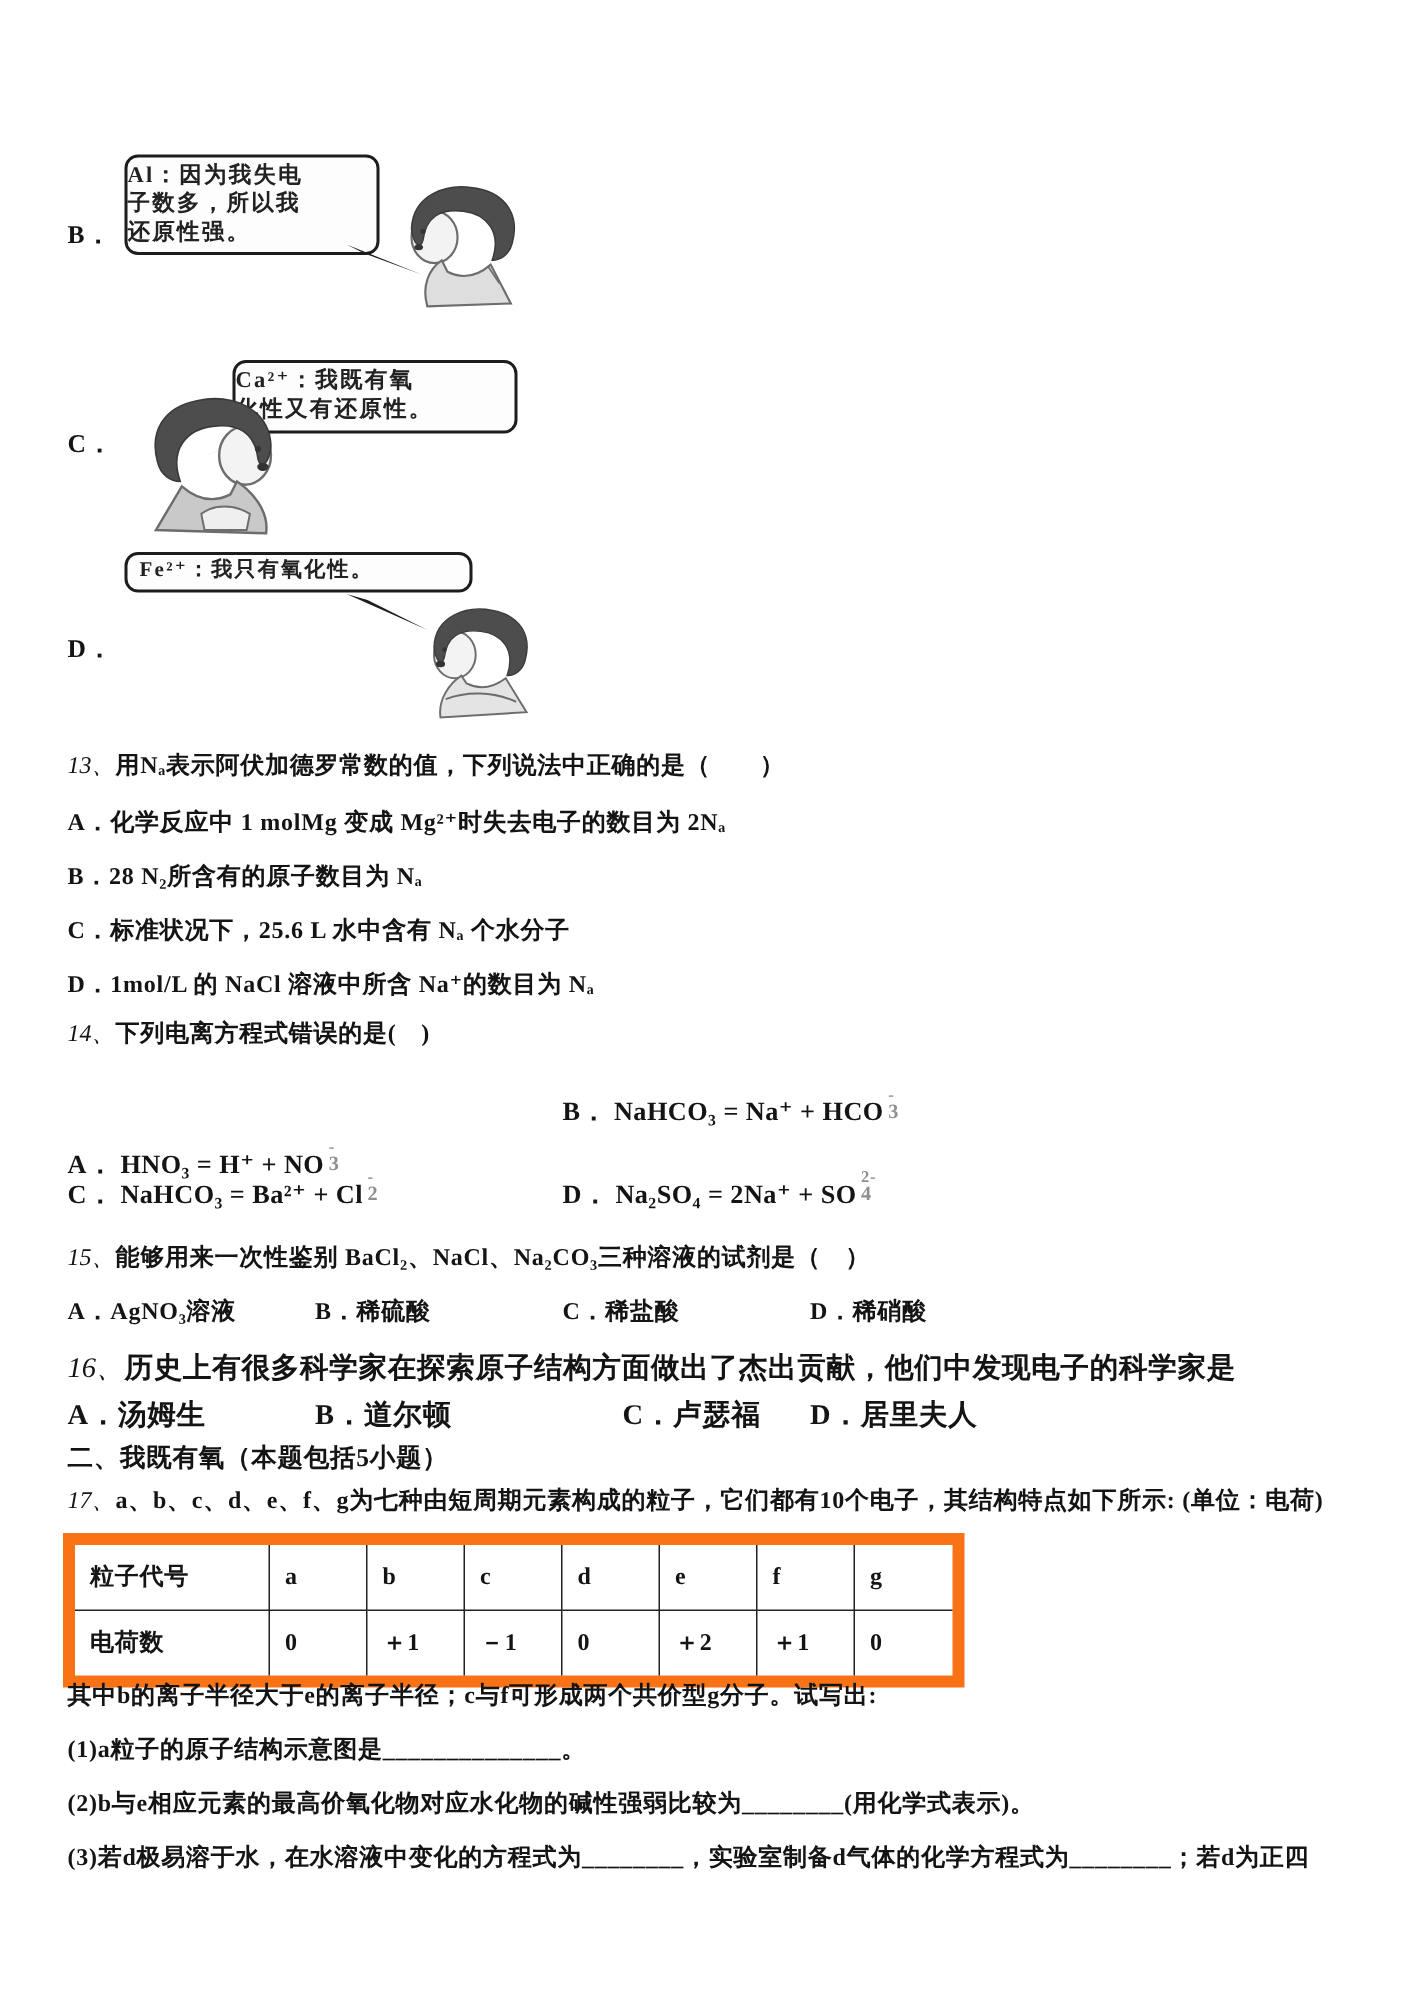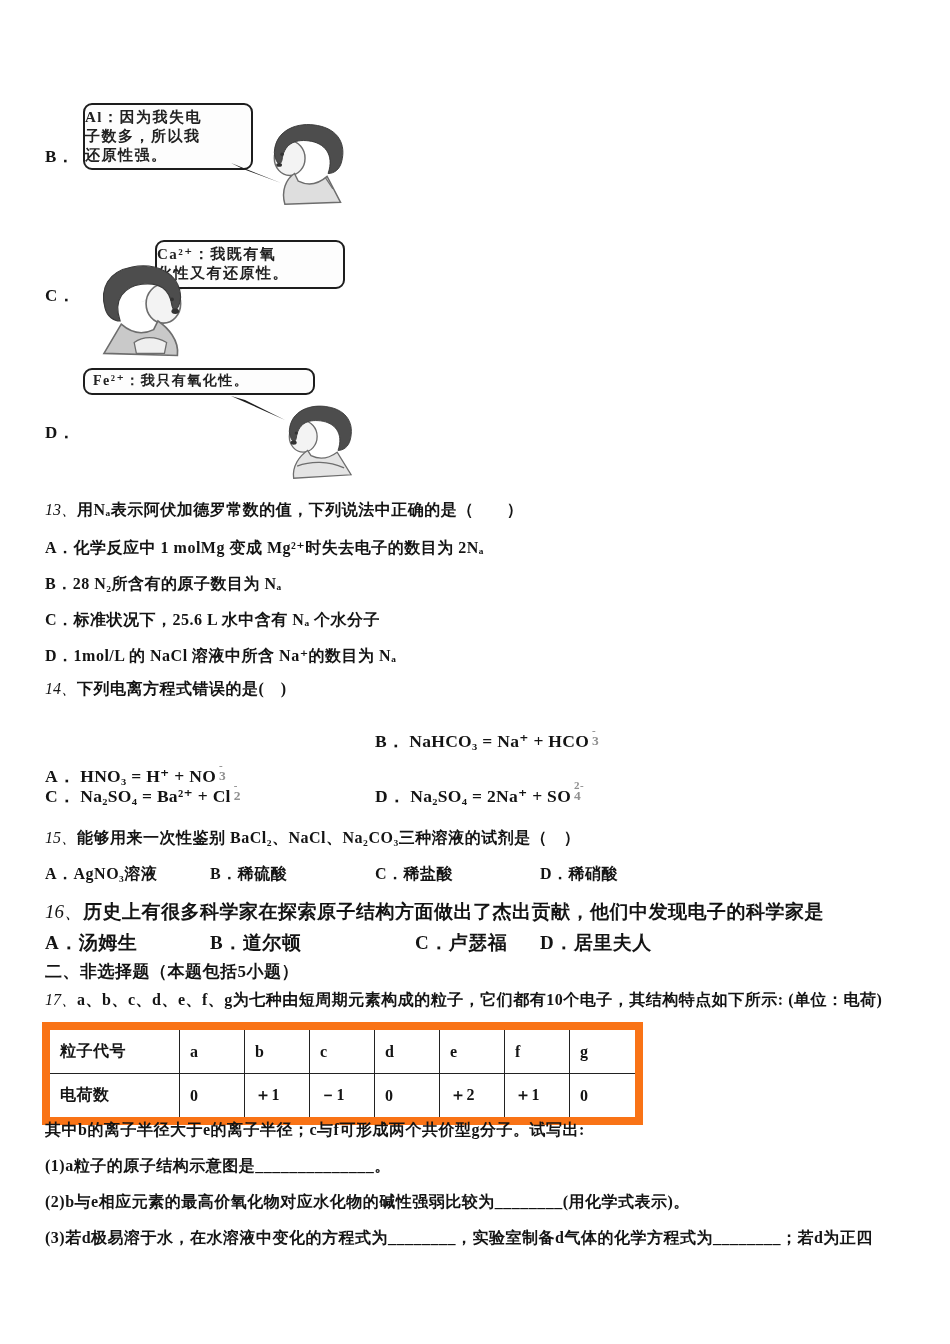--- a/index.html
+++ b/index.html
@@ -110,21 +110,21 @@
 <div class="abs line" style="left:45px;top:761px;">
   <span class="optlabel formula">A．</span>
   <span class="formula">HNO₃ = H⁺ + NO</span><span class="stack"><span class="top">-</span><span class="bot">3</span></span>
 </div>
 <div class="abs line" style="left:375px;top:726px;">
   <span class="optlabel formula">B．</span>
   <span class="formula">NaHCO₃ = Na⁺ + HCO</span><span class="stack"><span class="top">-</span><span class="bot">3</span></span>
 </div>
 <div class="abs line" style="left:45px;top:781px;">
   <span class="optlabel formula">C．</span>
-  <span class="formula">Na₂SO₄ = Ba²⁺ + Cl</span><span class="stack"><span class="top">-</span><span class="bot">2</span></span>
+  <span class="formula">NaHCO₃ = Ba²⁺ + Cl</span><span class="stack"><span class="top">-</span><span class="bot">2</span></span>
 </div>
 <div class="abs line" style="left:375px;top:781px;">
   <span class="optlabel formula">D．</span>
   <span class="formula">Na₂SO₄ = 2Na⁺ + SO</span><span class="stack"><span class="top">2-</span><span class="bot">4</span></span>
 </div>
 
 <div class="abs line" style="left:45px;top:828px;">
   <span class="qnum">15、</span><span>能够用来一次性鉴别 BaCl₂、NaCl、Na₂CO₃三种溶液的试剂是（　）</span>
 </div>
 <div class="abs line" style="left:45px;top:864px;">A．AgNO₃溶液</div>
@@ -133,21 +133,21 @@
 <div class="abs line" style="left:540px;top:864px;">D．稀硝酸</div>
 
 <div class="abs line big" style="left:45px;top:899px;">
   <span class="qnum">16、</span><span>历史上有很多科学家在探索原子结构方面做出了杰出贡献，他们中发现电子的科学家是</span>
 </div>
 <div class="abs line big" style="left:45px;top:930px;">A．汤姆生</div>
 <div class="abs line big" style="left:210px;top:930px;">B．道尔顿</div>
 <div class="abs line big" style="left:375px;top:930px;margin-left:40px;">C．卢瑟福</div>
 <div class="abs line big" style="left:540px;top:930px;">D．居里夫人</div>
 
-<div class="abs line" style="left:45px;top:960px;font-weight:700;font-size:17px;">二、非选择题（本题包括5小题）</div>
+<div class="abs line" style="left:45px;top:960px;font-weight:700;font-size:17px;">二、我既有氧（本题包括5小题）</div>
 
 <div class="abs line" style="left:45px;top:990px;">
   <span class="qnum">17、</span><span>a、b、c、d、e、f、g为七种由短周期元素构成的粒子，它们都有10个电子，其结构特点如下所示: (单位：电荷)</span>
 </div>
 
 <div class="ptable">
   <div class="cell">粒子代号</div>
   <div class="cell">a</div>
   <div class="cell">b</div>
   <div class="cell">c</div>

